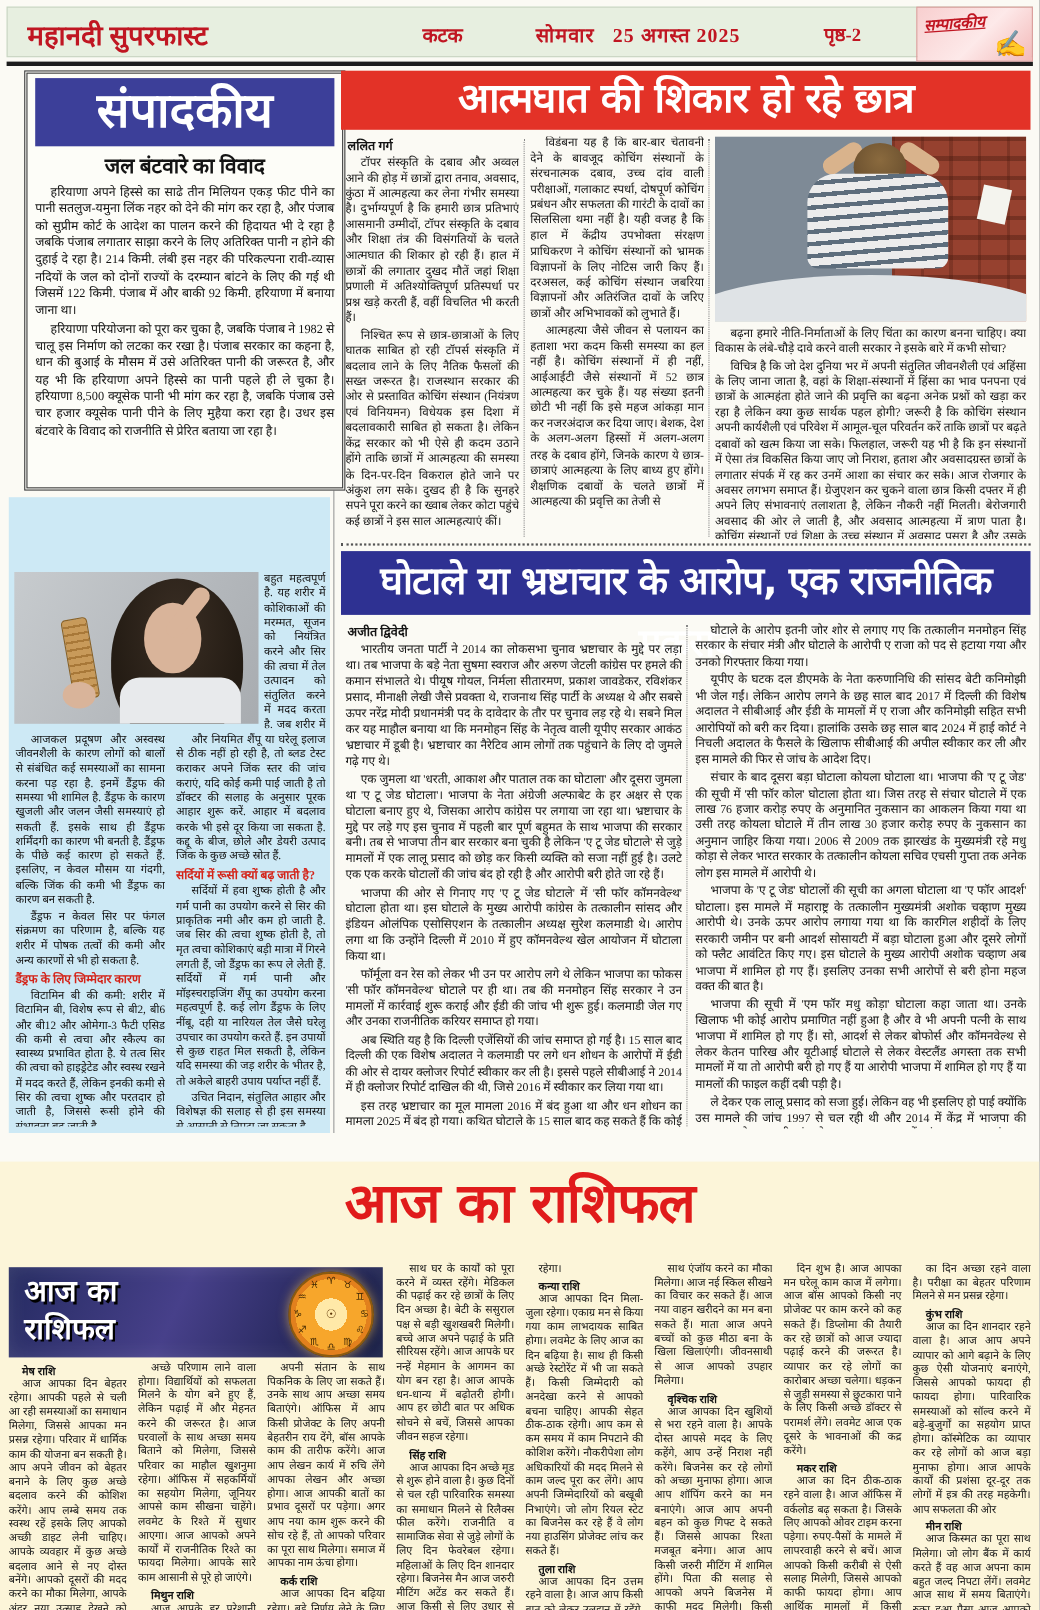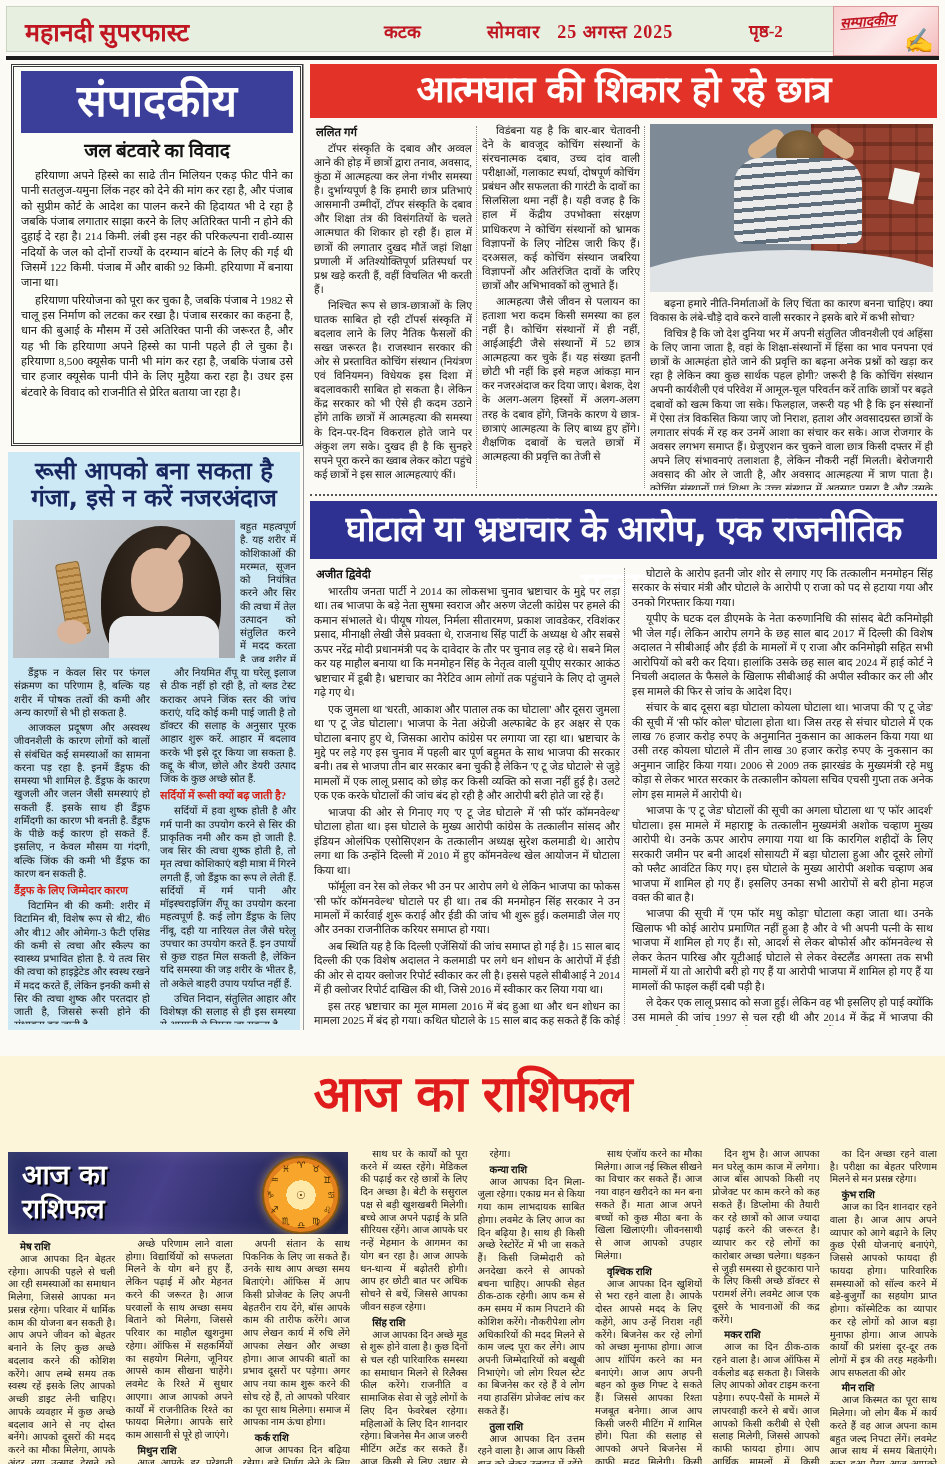--- a/index.html
+++ b/index.html
@@ -19,21 +19,21 @@
                 font-style:italic;color:#c01622;text-decoration:underline;transform:rotate(-4deg);}
   .corner-badge .pen-icon{position:absolute;right:4px;bottom:0px;font-size:24px;color:#222;}
   .mast-rule{position:absolute;left:6px;right:6px;top:56px;height:4px;background:#1d1d1d;}
   .vrule{position:absolute;left:303px;top:64px;height:966px;border-left:1px solid #9a9a9a;}
 
   
   .bp{font-size:11.2px;line-height:1.37;text-align:justify;text-indent:14px;margin:0 0 2px 0;}
   .bp:empty,.sign-head:empty,.htext:empty,.subhead:empty{display:none;}
 
   
-  .editorial{position:absolute;left:11px;top:64px;width:292px;height:382px;border:3px double #3a3a3a;
+  .editorial{position:absolute;left:22px;top:64px;width:292px;height:382px;border:3px double #3a3a3a;
              background:#fdfdf8;box-sizing:border-box;padding:4px 7px;overflow:hidden;}
   .ed-banner{height:62px;background:#3c3f99;color:#fff;text-align:center;font-size:44px;
              font-weight:bold;line-height:60px;font-family:"DejaVu Sans","Liberation Sans",sans-serif;}
   .ed-title{text-align:center;font-size:19px;font-weight:bold;margin:4px 0 5px 0;}
 
   
   .dandruff{position:absolute;left:8px;top:452px;width:292px;height:578px;background:#cde9f5;overflow:hidden;}
   .dn-head{padding:6px 10px 2px 10px;text-align:center;font-size:24px;line-height:1.12;font-weight:bold;
            color:#17265e;font-family:"DejaVu Sans","Liberation Sans",sans-serif;}
   .dn-photo{position:absolute;left:5px;top:68px;width:222px;height:138px;overflow:hidden;
@@ -139,37 +139,36 @@
 
   <section class="editorial">
     <div class="ed-banner">संपादकीय</div>
     <div class="ed-title">जल बंटवारे का विवाद</div>
     <p class="bp">हरियाणा अपने हिस्से का साढे तीन मिलियन एकड़ फीट पीने का पानी सतलुज-यमुना लिंक नहर को देने की मांग कर रहा है, और पंजाब को सुप्रीम कोर्ट के आदेश का पालन करने की हिदायत भी दे रहा है जबकि पंजाब लगातार साझा करने के लिए अतिरिक्त पानी न होने की दुहाई दे रहा है। 214 किमी. लंबी इस नहर की परिकल्पना रावी-व्यास नदियों के जल को दोनों राज्यों के दरम्यान बांटने के लिए की गई थी जिसमें 122 किमी. पंजाब में और बाकी 92 किमी. हरियाणा में बनाया जाना था।</p>
     <p class="bp">हरियाणा परियोजना को पूरा कर चुका है, जबकि पंजाब ने 1982 से चालू इस निर्माण को लटका कर रखा है। पंजाब सरकार का कहना है, धान की बुआई के मौसम में उसे अतिरिक्त पानी की जरूरत है, और यह भी कि हरियाणा अपने हिस्से का पानी पहले ही ले चुका है। हरियाणा 8,500 क्यूसेक पानी भी मांग कर रहा है, जबकि पंजाब उसे चार हजार क्यूसेक पानी पीने के लिए मुहैया करा रहा है। उधर इस बंटवारे के विवाद को राजनीति से प्रेरित बताया जा रहा है।</p>
 
   </section>
 
   <section class="dandruff">
-    <div class="dn-head">रूसी आपको बना सकता है गंजा, इसे न करें नजरअंदाज</div>
     <div class="dn-photo">
       <div class="dn-hair"></div>
       <div class="dn-face"></div>
       <div class="dn-arm"></div>
       <div class="dn-shirt"></div>
       <div class="dn-comb"></div>
       <div class="dn-hand"></div>
     </div>
     <div class="dn-side">
       <p class="bp">बहुत महत्वपूर्ण है. यह शरीर में कोशिकाओं की मरम्मत, सूजन को नियंत्रित करने और सिर की त्वचा में तेल उत्पादन को संतुलित करने में मदद करता है. जब शरीर में जिंक की मात्रा कम हो जाती है तो सिर की त्वचा कमजोर होने लगती है, जिससे मृत कोशिकाएं अधिक मात्रा में गिरने लगती हैं, जिससे त्वचा डैंड्रफ का रूप ले लेती है.</p>
 
     </div>
     <div class="dn-cols">
       <div class="dn-colL">
+        <p class="bp">आजकल प्रदूषण और अस्वस्थ जीवनशैली के कारण लोगों को बालों से संबंधित कई समस्याओं का सामना करना पड़ रहा है. इनमें डैंड्रफ की समस्या भी शामिल है. डैंड्रफ के कारण खुजली और जलन जैसी समस्याएं हो सकती हैं. इसके साथ ही डैंड्रफ शर्मिंदगी का कारण भी बनती है. डैंड्रफ के पीछे कई कारण हो सकते हैं. इसलिए, न केवल मौसम या गंदगी, बल्कि जिंक की कमी भी डैंड्रफ का कारण बन सकती है.</p>
         <p class="bp">डैंड्रफ न केवल सिर पर फंगल संक्रमण का परिणाम है, बल्कि यह शरीर में पोषक तत्वों की कमी और अन्य कारणों से भी हो सकता है.</p>
-        <p class="bp">आजकल प्रदूषण और अस्वस्थ जीवनशैली के कारण लोगों को बालों से संबंधित कई समस्याओं का सामना करना पड़ रहा है. इनमें डैंड्रफ की समस्या भी शामिल है. डैंड्रफ के कारण खुजली और जलन जैसी समस्याएं हो सकती हैं. इसके साथ ही डैंड्रफ शर्मिंदगी का कारण भी बनती है. डैंड्रफ के पीछे कई कारण हो सकते हैं. इसलिए, न केवल मौसम या गंदगी, बल्कि जिंक की कमी भी डैंड्रफ का कारण बन सकती है.</p>
         <div class="subhead">डैंड्रफ के लिए जिम्मेदार कारण</div>
         <p class="bp">विटामिन बी की कमी: शरीर में विटामिन बी, विशेष रूप से बी2, बी6 और बी12 और ओमेगा-3 फैटी एसिड की कमी से त्वचा और स्कैल्प का स्वास्थ्य प्रभावित होता है. ये तत्व सिर की त्वचा को हाइड्रेटेड और स्वस्थ रखने में मदद करते हैं, लेकिन इनकी कमी से सिर की त्वचा शुष्क और परतदार हो जाती है, जिससे रूसी होने की संभावना बढ़ जाती है.</p>
 
       </div>
       <div class="dn-colR">
         <p class="bp">और नियमित शैंपू या घरेलू इलाज से ठीक नहीं हो रही है, तो ब्लड टेस्ट कराकर अपने जिंक स्तर की जांच कराएं, यदि कोई कमी पाई जाती है तो डॉक्टर की सलाह के अनुसार पूरक आहार शुरू करें. आहार में बदलाव करके भी इसे दूर किया जा सकता है. कद्दू के बीज, छोले और डेयरी उत्पाद जिंक के कुछ अच्छे स्रोत हैं.</p>
         <div class="subhead">सर्दियों में रूसी क्यों बढ़ जाती है?</div>
         <p class="bp">सर्दियों में हवा शुष्क होती है और गर्म पानी का उपयोग करने से सिर की प्राकृतिक नमी और कम हो जाती है. जब सिर की त्वचा शुष्क होती है, तो मृत त्वचा कोशिकाएं बड़ी मात्रा में गिरने लगती हैं, जो डैंड्रफ का रूप ले लेती हैं. सर्दियों में गर्म पानी और मॉइस्चराइजिंग शैंपू का उपयोग करना महत्वपूर्ण है. कई लोग डैंड्रफ के लिए नींबू, दही या नारियल तेल जैसे घरेलू उपचार का उपयोग करते हैं. इन उपायों से कुछ राहत मिल सकती है, लेकिन यदि समस्या की जड़ शरीर के भीतर है, तो अकेले बाहरी उपाय पर्याप्त नहीं हैं.</p>
         <p class="bp">उचित निदान, संतुलित आहार और विशेषज्ञ की सलाह से ही इस समस्या से आसानी से निपटा जा सकता है.</p>
       </div>

